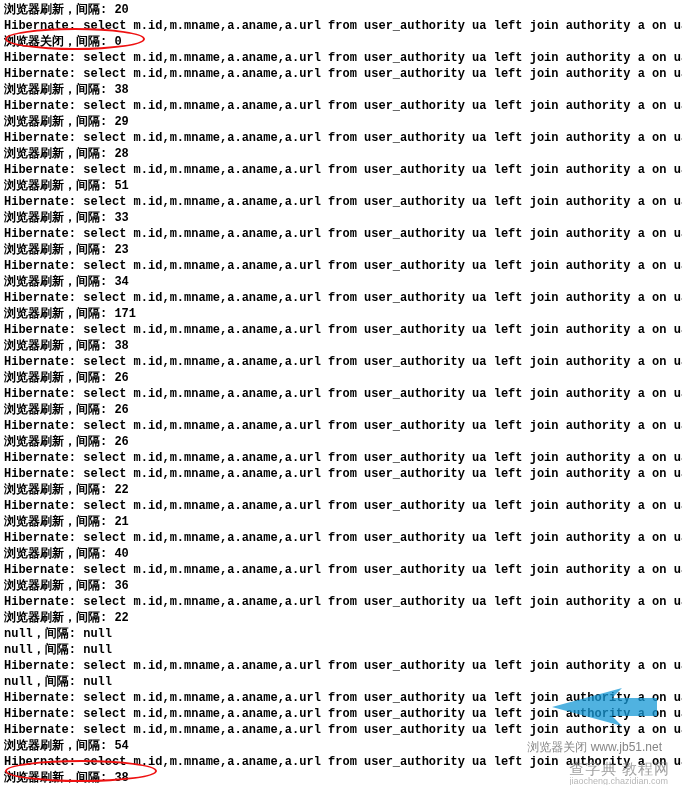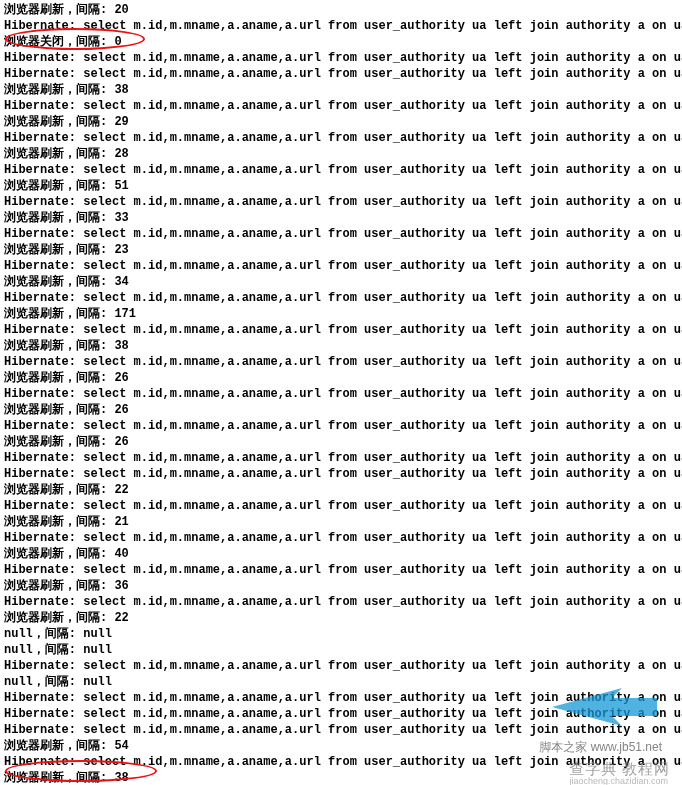--- a/index.html
+++ b/index.html
@@ -77,17 +77,17 @@
 
 <div class="oval oval1"></div>
 <div class="oval oval2"></div>
 
 <div class="wm-shape">
   <svg viewBox="0 0 105 46">
     <polygon points="0,23 70,4 60,14 105,14 105,32 60,32 70,42" fill="#1698d6" opacity="0.75"></polygon>
   </svg>
 </div>
 <div class="wm-jb51">
-  <span>脚本之家</span>
+  <span>浏览器关闭</span>
   <span>www.jb51.net</span>
 </div>
 <div class="wm-zidian">查字典  教程网</div>
 <div class="wm-url">jiaocheng.chazidian.com</div>
 
 </body></html>

